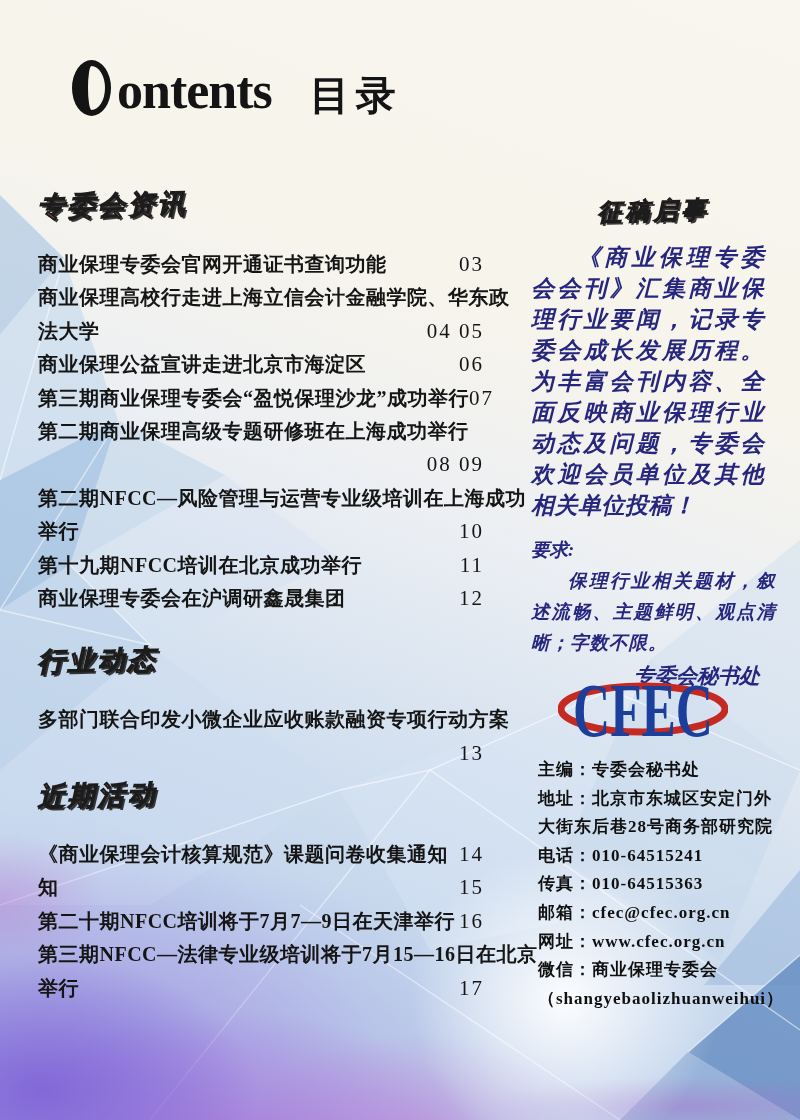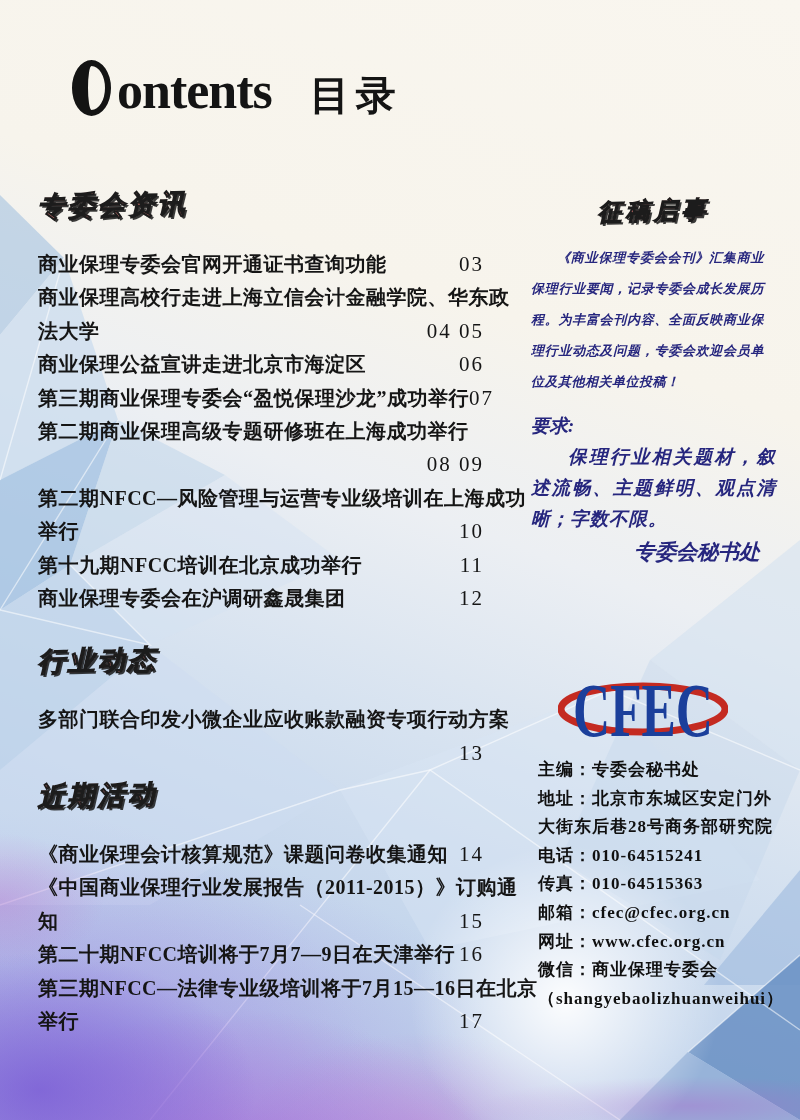--- a/index.html
+++ b/index.html
@@ -49,21 +49,21 @@
   .toc-page{font-weight:normal;font-size:21px;color:#151515;padding-right:6px;letter-spacing:2px;}
 
   
   .notice{position:absolute;left:531px;top:196px;width:245px;z-index:2;color:#26267e;}
   .notice-title{
     text-align:center;font-weight:bold;font-style:italic;font-size:24px;line-height:30px;
     color:#e07a76;-webkit-text-stroke:1px #1c1c1c;text-shadow:2px 2px 0 rgba(25,25,25,.85);
     letter-spacing:4px;transform:rotate(-1.5deg);
   }
   .notice-body{
-    margin:16px 12px 0 0;font-style:italic;font-weight:bold;font-size:13px;line-height:31px;
+    margin:16px 12px 0 0;font-style:italic;font-weight:bold;font-size:23px;line-height:31px;
     text-align:justify;text-indent:2em;letter-spacing:.5px;
   }
   .notice-req-label{margin-top:14px;font-style:italic;font-weight:bold;font-size:18.5px;line-height:31px;}
   .notice-req{margin:0;font-style:italic;font-weight:bold;font-size:18.5px;line-height:31px;
               text-align:justify;text-indent:2em;letter-spacing:1px;}
   .notice-sign{margin-top:2px;text-align:right;padding-right:16px;
                font-style:italic;font-weight:bold;font-size:21px;line-height:31px;}
 
   
   .logo{position:absolute;left:558px;top:664px;width:170px;height:92px;z-index:2;}
@@ -169,24 +169,20 @@
           <span class="toc-page">13</span>
         </div>
       </section>
       <section class="toc-section">
         <div class="section-title">近期活动</div>
         <div class="toc-line">
           <span class="toc-text">《商业保理会计核算规范》课题问卷收集通知</span>
           <span class="toc-page">14</span>
         </div>
         <div class="toc-line">
-          <span class="toc-text">《中国商业保理行业发展报告（2011-2015）》订购通</span>
-          <span class="toc-page"></span>
-        </div>
-        <div class="toc-line">
           <span class="toc-text">知</span>
           <span class="toc-page">15</span>
         </div>
         <div class="toc-line">
           <span class="toc-text">第二十期NFCC培训将于7月7—9日在天津举行</span>
           <span class="toc-page">16</span>
         </div>
         <div class="toc-line">
           <span class="toc-text">第三期NFCC—法律专业级培训将于7月15—16日在北京</span>
           <span class="toc-page"></span>

